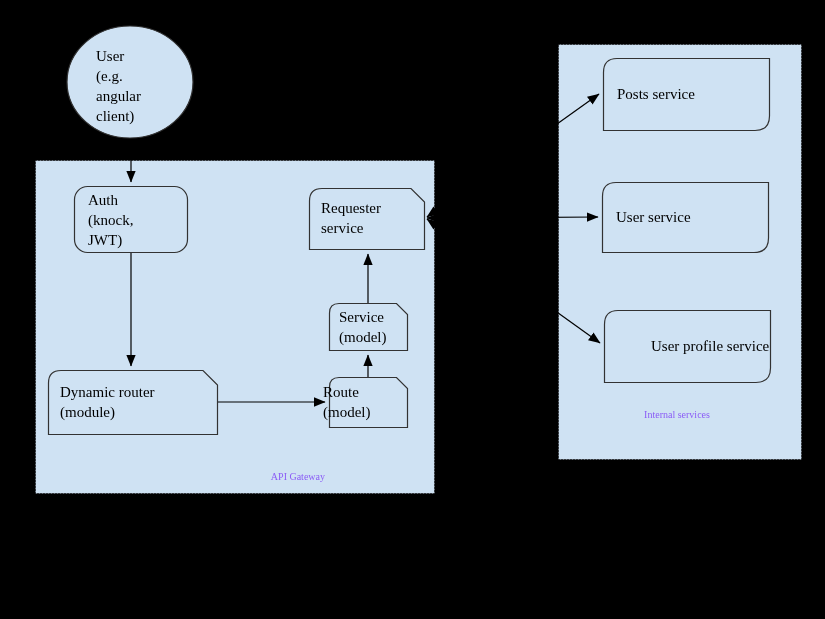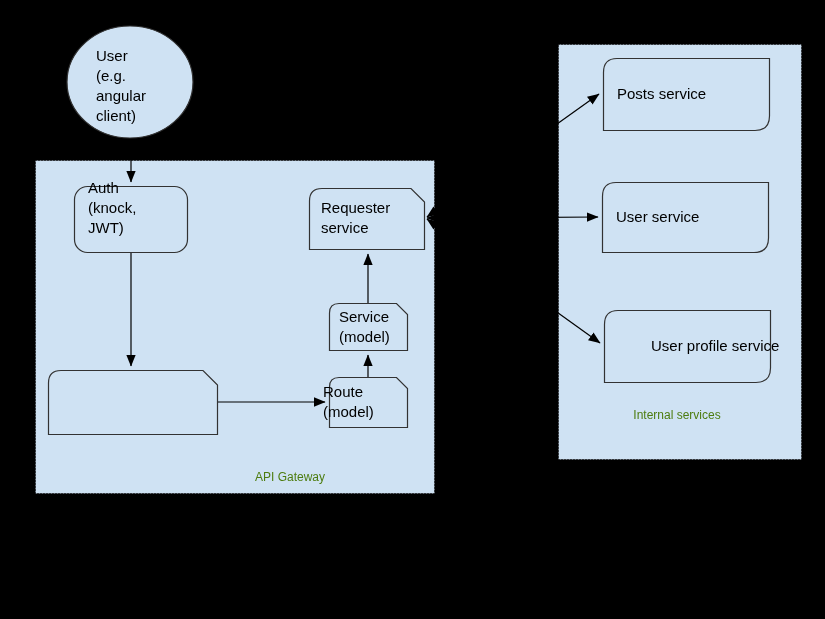--- a/index.html
+++ b/index.html
@@ -6,21 +6,21 @@
     margin: 0;
     padding: 0;
     background: #000000;
   }
   .stage {
     position: relative;
     width: 825px;
     height: 619px;
     background: #000000;
     overflow: hidden;
-    font-family: Liberation Sans, sans-serif;
+    font-family: Liberation Serif, serif;
   }
   .layer {
     position: absolute;
     left: 0;
     top: 0;
   }
   .container {
     fill: #cfe2f3;
     stroke: #000000;
     stroke-width: 1;
@@ -38,28 +38,28 @@
   }
   .txt {
     position: absolute;
     font-size: 15px;
     line-height: 20px;
     color: #000000;
     white-space: pre-line;
   }
   .zone-label {
     position: absolute;
-    font-size: 12px;
+    font-size: 10px;
     line-height: 18px;
-    color: #4d7c0f;
+    color: #8b5cf6;
     text-align: center;
     width: 200px;
   }
   .t-user      { left: 96px;  top: 46px;  width: 85px; }
-  .t-auth      { left: 88px;  top: 178px; width: 95px; }
+  .t-auth      { left: 88px;  top: 190px; width: 95px; }
   .t-requester { left: 321px; top: 198px; width: 100px; }
   .t-service   { left: 339px; top: 307px; width: 70px; }
   .t-route     { left: 323px; top: 382px; width: 70px; }
   .t-dynamic   { left: 60px;  top: 382px; width: 155px; }
   .t-posts     { left: 617px; top: 84px;  width: 150px; }
   .t-news      { left: 616px; top: 207px; width: 150px; }
   .t-profile   { left: 618px; top: 336px; width: 155px; margin-left: 33px; }
   .t-gw-label  { left: 125px; top: 468px; text-align: right; }
   .t-int-label { left: 577px; top: 406px; }
 </style>
@@ -107,20 +107,22 @@
 client)</div>
   <div class="txt t-auth">Auth
 (knock,
 JWT)</div>
   <div class="txt t-requester">Requester
 service</div>
   <div class="txt t-service">Service
 (model)</div>
   <div class="txt t-route">Route
 (model)</div>
+  <div class="txt t-dynamic">Dynamic router
+(module)</div>
   <div class="txt t-posts">Posts service</div>
   <div class="txt t-news">User service</div>
   <div class="txt t-profile">User profile service</div>
 
   <div class="zone-label t-gw-label">API Gateway</div>
   <div class="zone-label t-int-label">Internal services</div>
 
 </div>
 
 </body></html>

